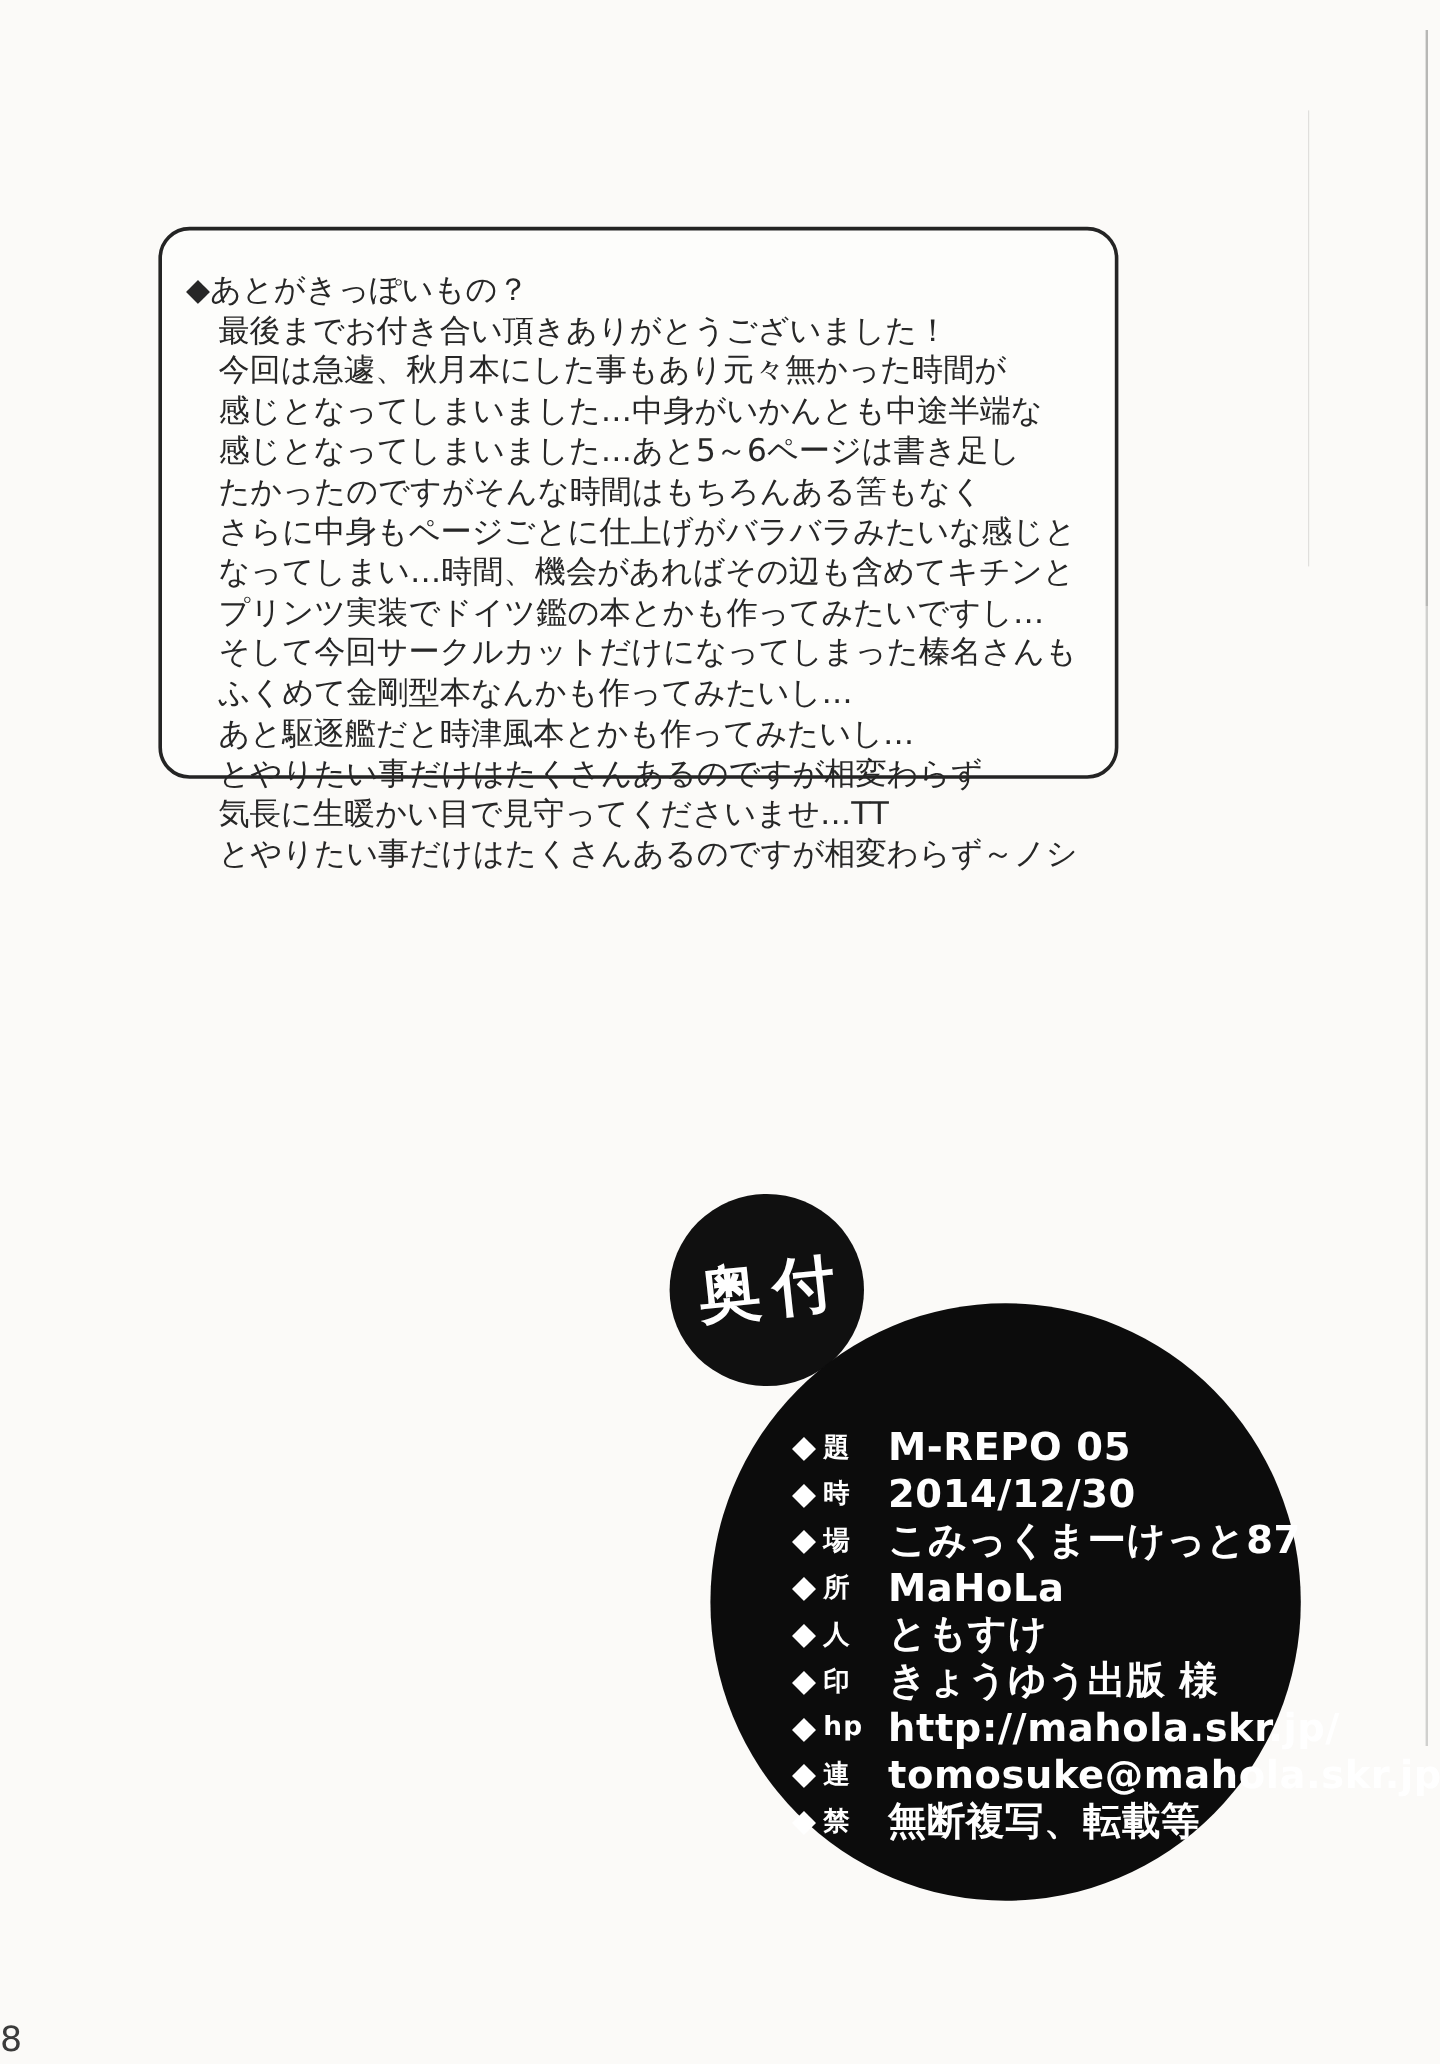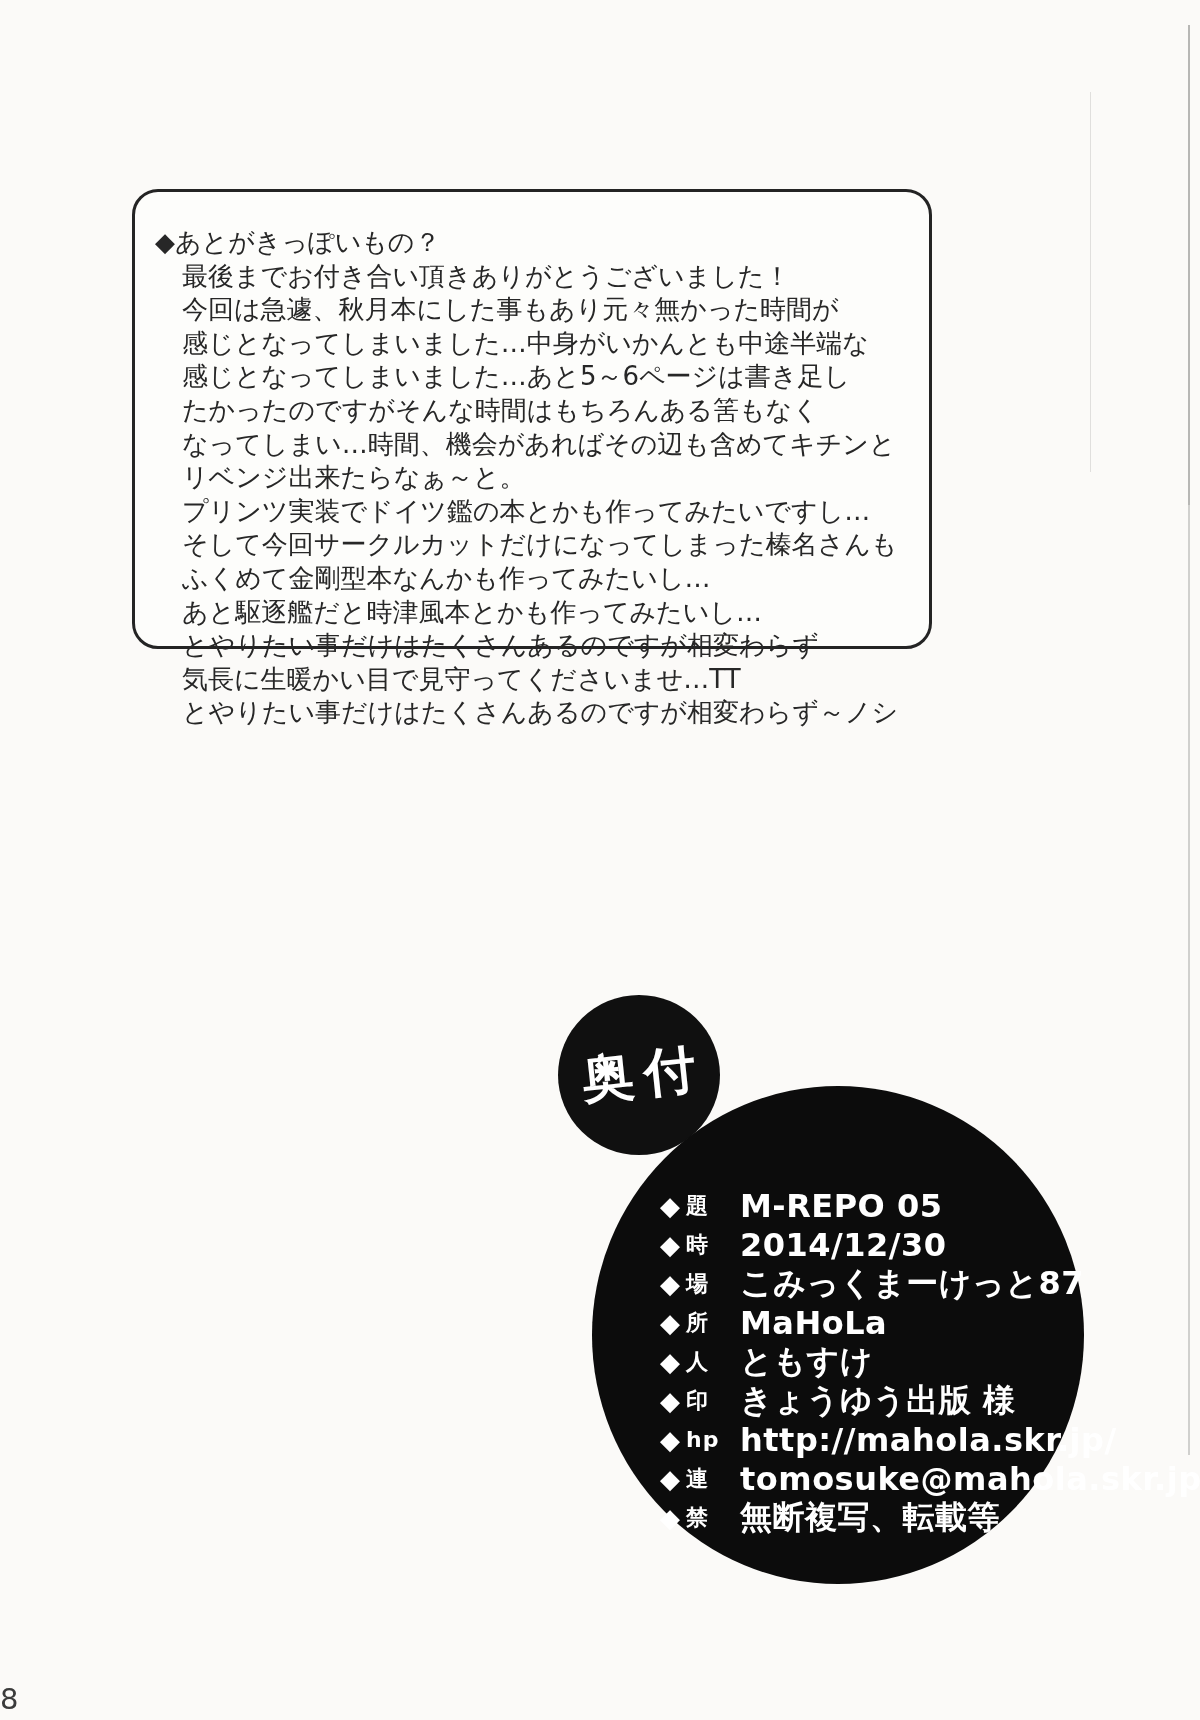--- a/index.html
+++ b/index.html
@@ -92,22 +92,22 @@
 <div class="page">
 
   <div class="afterword-box">
     <div class="afterword-text">
       <div class="aw-line">◆あとがきっぽいもの？</div>
       <div class="aw-line indent">最後までお付き合い頂きありがとうございました！</div>
       <div class="aw-line indent">今回は急遽、秋月本にした事もあり元々無かった時間が</div>
       <div class="aw-line indent">感じとなってしまいました…中身がいかんとも中途半端な</div>
       <div class="aw-line indent">感じとなってしまいました…あと5～6ページは書き足し</div>
       <div class="aw-line indent">たかったのですがそんな時間はもちろんある筈もなく</div>
+      <div class="aw-line indent">さらに中身もページごとに仕上げがバラバラみたいな感じと</div>
       <div class="aw-line indent">なってしまい…時間、機会があればその辺も含めてキチンと</div>
-      <div class="aw-line indent">リベンジ出来たらなぁ～と。</div>
       <div class="aw-line indent">プリンツ実装でドイツ鑑の本とかも作ってみたいですし…</div>
       <div class="aw-line indent">そして今回サークルカットだけになってしまった榛名さんも</div>
       <div class="aw-line indent">ふくめて金剛型本なんかも作ってみたいし…</div>
       <div class="aw-line indent">あと駆逐艦だと時津風本とかも作ってみたいし…</div>
       <div class="aw-line indent">とやりたい事だけはたくさんあるのですが相変わらず</div>
       <div class="aw-line indent">気長に生暖かい目で見守ってくださいませ…TT</div>
       <div class="aw-line indent">とやりたい事だけはたくさんあるのですが相変わらず～ノシ</div>
     </div>
   </div>
 

